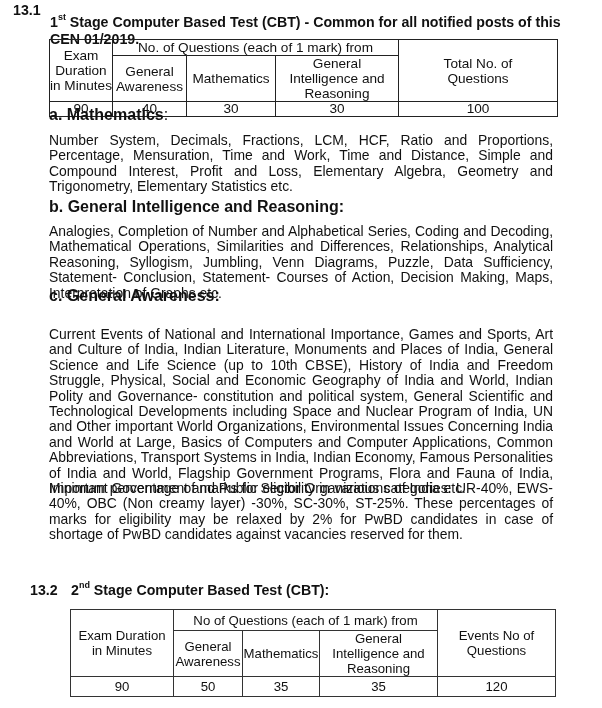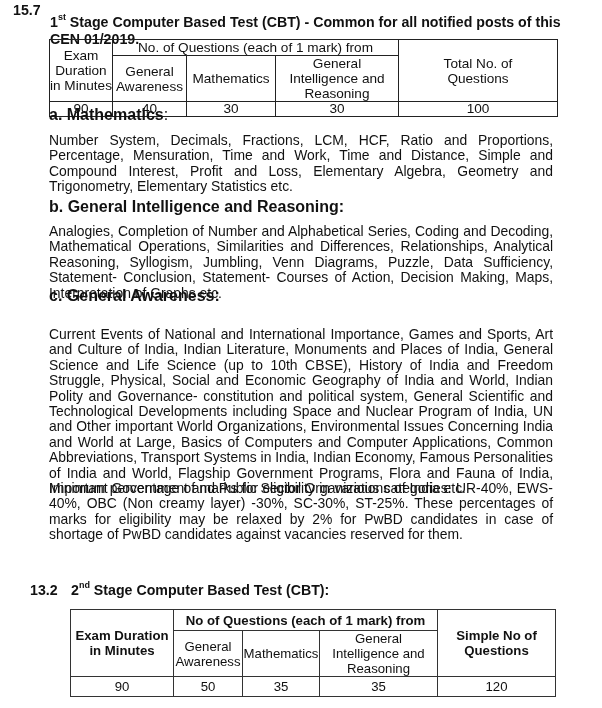--- a/index.html
+++ b/index.html
@@ -25,21 +25,21 @@
   #t1 tr.r2 td { height: 32px; }
   #t1 tr.r3 td { height: 14px; line-height: 14px; }
   #t1 { border: 1.5px solid #222; }
 
   #t2 { left: 70px; top: 609px; width: 485px; font-size: 13.2px; line-height: 15px; color: #111; }
   #t2 { border: 1.5px solid #333; }
   #t2 td { border: 1px solid #333; }
   #t2 tr.r1 td { height: 20px; }
   #t2 tr.r2 td { height: 30px; }
   #t2 tr.r3 td { height: 19px; }
-  #t2 .b { font-weight: bold; margin-top: 30px; }
+  #t2 .b { font-weight: normal; margin-top: 30px; }
 
   .sub-head {
     position: absolute; left: 49px; font-weight: bold; font-size: 16px; line-height: 16px; color: #111;
   }
   .sub-head .plain { font-weight: normal; }
   .para {
     position: absolute; left: 49px; width: 504px;
     font-size: 13.9px; line-height: 15.4px; text-align: justify; color: #111;
   }
   #sub-math { top: 107px; }
@@ -47,21 +47,21 @@
   #sub-gir { top: 199px; }
   #para-gir { top: 224px; }
   #sub-ga { top: 288px; }
   #para-ga { top: 327px; }
   #para-min { top: 481px; }
 </style>
 </head>
 <body>
 
 <div class="heading" id="h131">
-  <span class="num">15.7</span>
+  <span class="num">13.1</span>
   <span class="txt"><span>1</span><sup>st</sup><span> Stage Computer Based Test (CBT) - Common for all notified posts of this CEN 01/2019.</span></span>
 </div>
 
 <table id="t1">
   <colgroup>
     <col style="width:63px">
       <col style="width:74px">
       <col style="width:89px">
       <col style="width:123px">
       <col style="width:159px">
@@ -108,21 +108,21 @@
     <col style="width:103px">
       <col style="width:69px">
       <col style="width:77px">
       <col style="width:118px">
       <col style="width:118px">
   </colgroup>
   <tbody>
       <tr class="r1">
     <td rowspan="2" class="b" style="padding:0 4px;">Exam Duration in Minutes</td>
     <td colspan="3" class="b">No of Questions (each of 1 mark) from</td>
-    <td rowspan="2" class="b" style="padding:0 4px;">Simple No of Questions</td>
+    <td rowspan="2" class="b" style="padding:0 4px;">Events No of Questions</td>
   </tr>
   <tr class="r2">
     <td>General Awareness</td>
     <td>Mathematics</td>
     <td style="padding:0 4px;">General Intelligence and Reasoning</td>
   </tr>
   <tr class="r3">
     <td>90</td>
     <td>50</td>
     <td>35</td>

